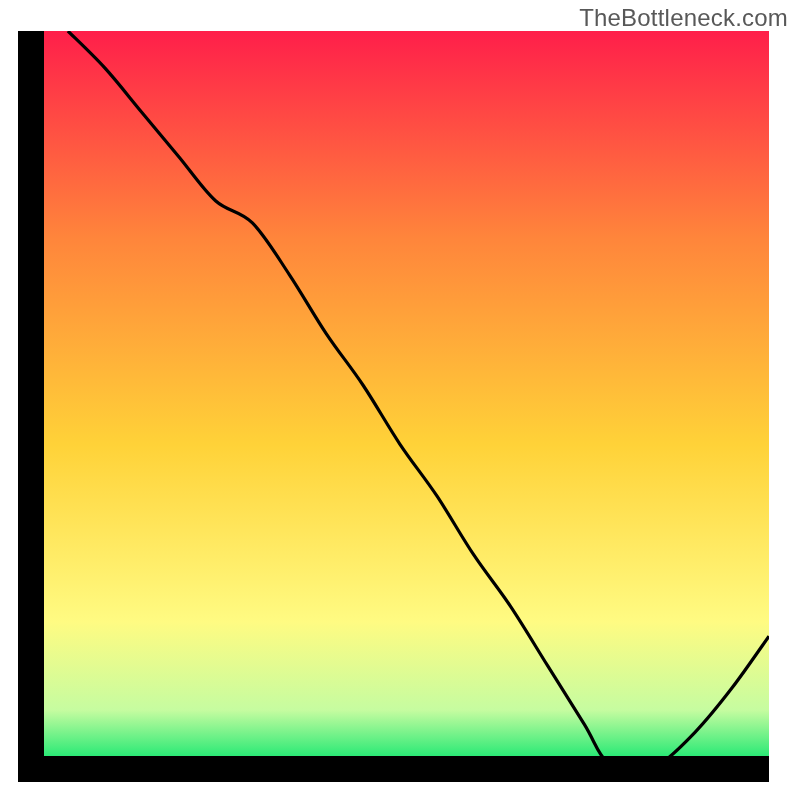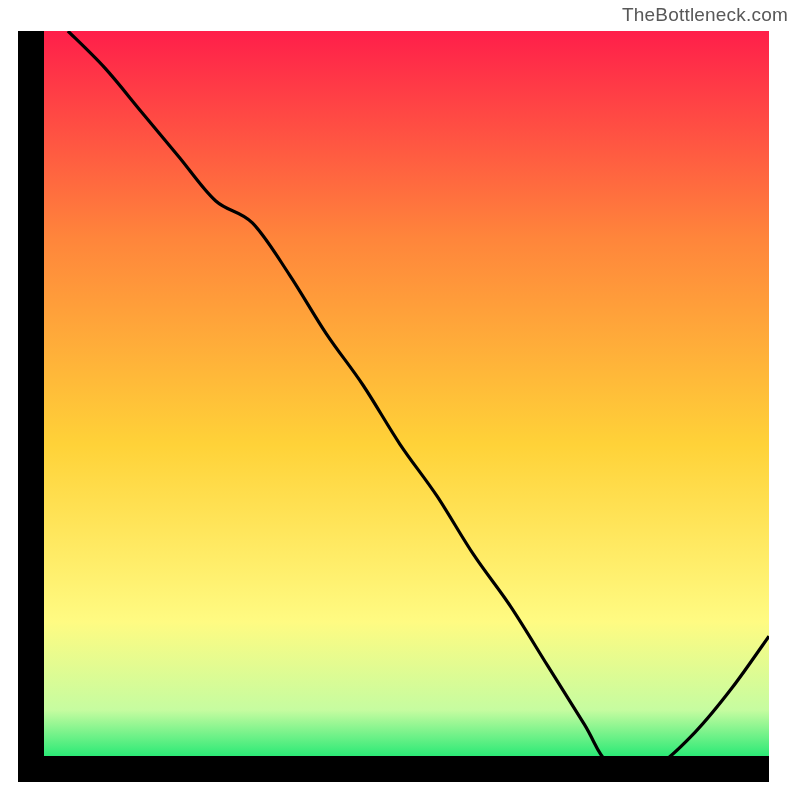--- a/index.html
+++ b/index.html
@@ -12,21 +12,21 @@
   }
   .container {
     position: relative;
     width: 800px;
     height: 800px;
   }
   .watermark {
     position: absolute;
     top: 4px;
     right: 12px;
-    font-size: 19px;
+    font-size: 24px;
     color: #585858;
     font-weight: 500;
     letter-spacing: 0.2px;
     z-index: 10;
   }
   svg {
     display: block;
   }
 </style>
 </head>

